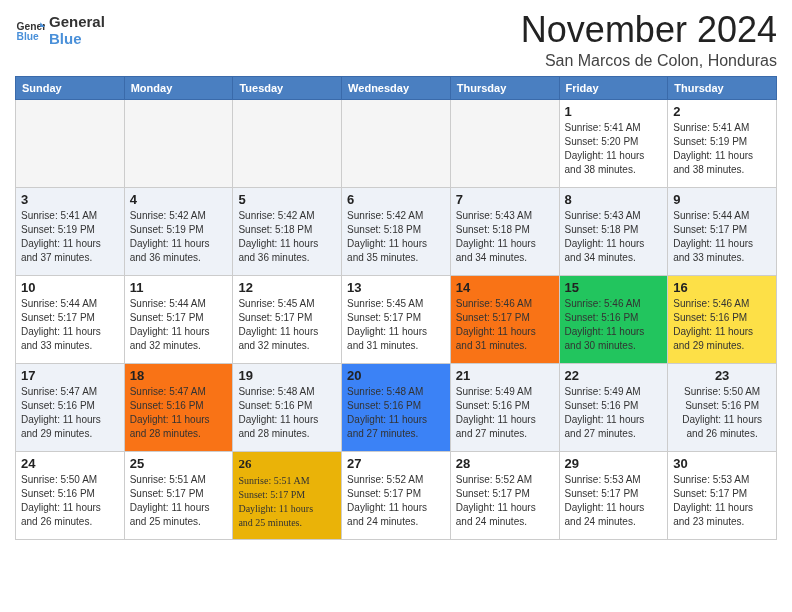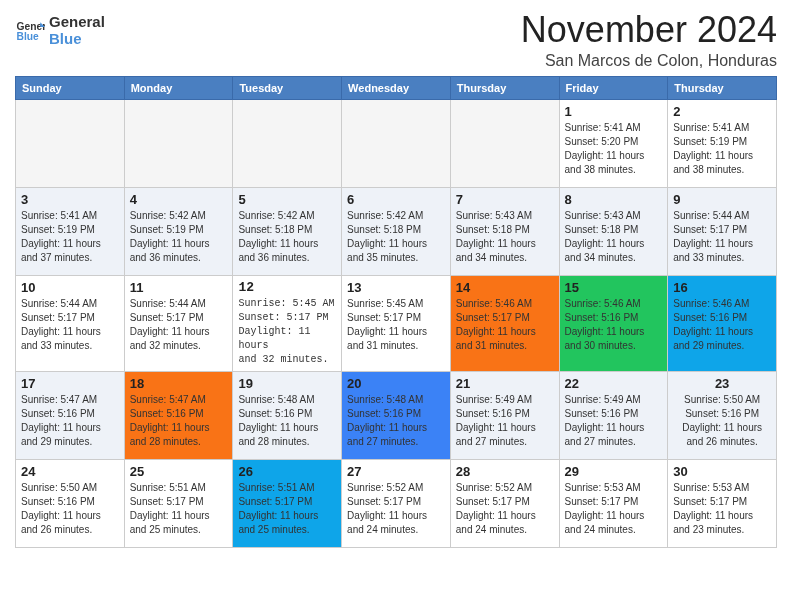--- a/index.html
+++ b/index.html
@@ -204,21 +204,21 @@
 Daylight: 11 hours
 and 33 minutes.</div>
           </td>
           <td style="background: rgb(255, 255, 255);">
             <div class="day-num">11</div>
             <div class="day-info" style="white-space: pre-line;">Sunrise: 5:44 AM
 Sunset: 5:17 PM
 Daylight: 11 hours
 and 32 minutes.</div>
           </td>
-          <td style="background: rgb(255, 255, 255); font-family: Liberation Mono, monospace;">
+          <td style="background: rgb(255, 255, 255);">
             <div class="day-num">12</div>
             <div class="day-info" style="white-space: pre-line;">Sunrise: 5:45 AM
 Sunset: 5:17 PM
 Daylight: 11 hours
 and 32 minutes.</div>
           </td>
           <td style="background: rgb(255, 255, 255);">
             <div class="day-num">13</div>
             <div class="day-info" style="white-space: pre-line;">Sunrise: 5:45 AM
 Sunset: 5:17 PM
@@ -232,21 +232,21 @@
 Daylight: 11 hours
 and 31 minutes.</div>
           </td>
           <td style="background: #22c55e;">
             <div class="day-num">15</div>
             <div class="day-info" style="white-space: pre-line;">Sunrise: 5:46 AM
 Sunset: 5:16 PM
 Daylight: 11 hours
 and 30 minutes.</div>
           </td>
-          <td style="background: #0ea5e9;">
+          <td style="background: #fde047;">
             <div class="day-num">16</div>
             <div class="day-info" style="white-space: pre-line;">Sunrise: 5:46 AM
 Sunset: 5:16 PM
 Daylight: 11 hours
 and 29 minutes.</div>
           </td>
         </tr>
         <tr>
           <td style="background: rgb(238, 242, 248);">
             <div class="day-num">17</div>
@@ -306,21 +306,21 @@
 Daylight: 11 hours
 and 26 minutes.</div>
           </td>
           <td style="background: rgb(255, 255, 255);">
             <div class="day-num">25</div>
             <div class="day-info" style="white-space: pre-line;">Sunrise: 5:51 AM
 Sunset: 5:17 PM
 Daylight: 11 hours
 and 25 minutes.</div>
           </td>
-          <td style="background: #0ea5e9;">
+          <td style="background: #eab308; font-family: Liberation Serif, serif;">
             <div class="day-num">26</div>
             <div class="day-info" style="white-space: pre-line;">Sunrise: 5:51 AM
 Sunset: 5:17 PM
 Daylight: 11 hours
 and 25 minutes.</div>
           </td>
           <td style="background: rgb(255, 255, 255);">
             <div class="day-num">27</div>
             <div class="day-info" style="white-space: pre-line;">Sunrise: 5:52 AM
 Sunset: 5:17 PM

